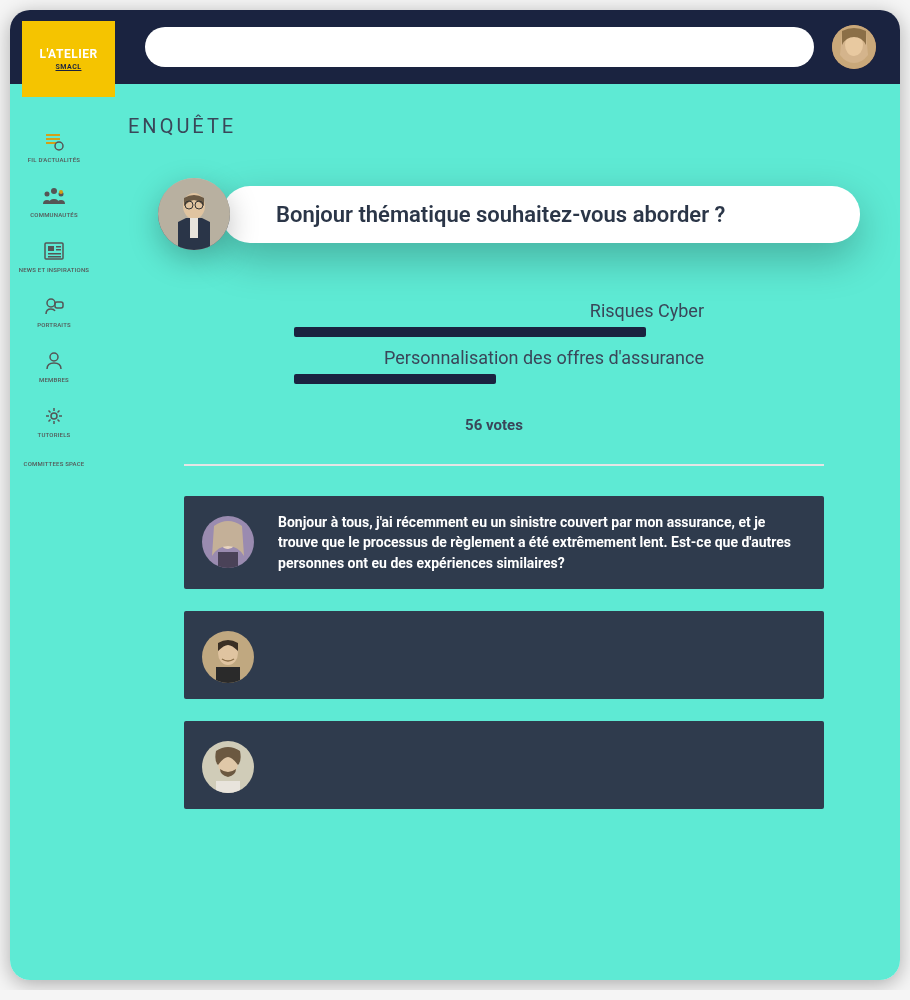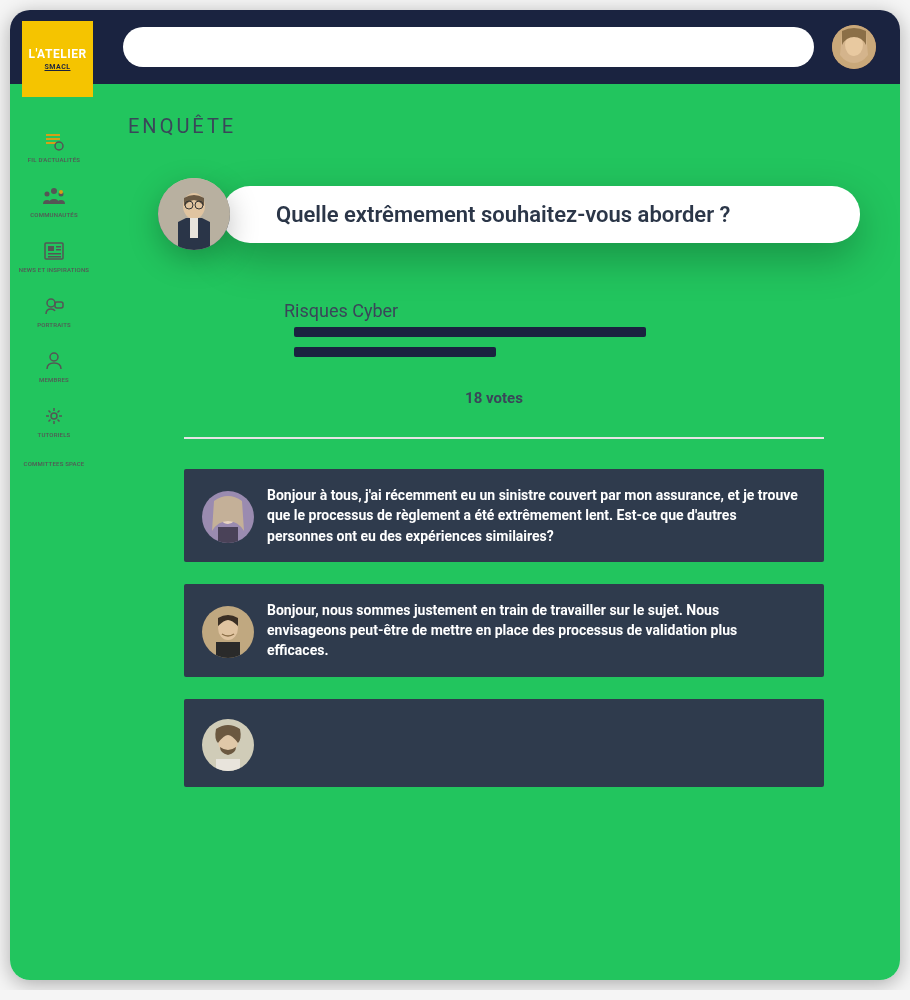--- a/index.html
+++ b/index.html
@@ -20,21 +20,21 @@
     flex-direction: column;
   }
   .topbar {
     background: #1a2340;
     height: 74px;
     display: flex;
     align-items: center;
     padding: 0 24px 0 0;
   }
   .logo {
-    width: 71px;
+    width: 93px;
     height: 76px;
     background: #f5c400;
     display: flex;
     flex-direction: column;
     align-items: center;
     justify-content: center;
     margin-left: 12px;
     margin-top: 24px;
     position: relative;
     z-index: 10;
@@ -70,21 +70,21 @@
     align-items: center;
     justify-content: center;
   }
   .avatar-face {
     width: 100%;
     height: 100%;
   }
   .body-area {
     flex: 1;
     display: flex;
-    background: #22c55e;
+    background: #5eead4;
   }
   .sidebar {
     width: 88px;
     display: flex;
     flex-direction: column;
     align-items: center;
     padding-top: 44px;
     gap: 18px;
   }
   .sidebar-item {
@@ -157,21 +157,21 @@
     padding-left: 24px;
   }
   .survey-options {
     display: flex;
     flex-direction: column;
     align-items: center;
     gap: 10px;
     margin-bottom: 30px;
   }
   .survey-option {
-    text-align: left;
+    text-align: right;
     width: 420px;
   }
   .option-label {
     font-size: 18px;
     color: #3a4659;
     margin-bottom: 6px;
   }
   .option-bar-track {
     height: 10px;
     display: flex;
@@ -200,22 +200,22 @@
     flex-direction: column;
     gap: 22px;
     margin-left: 56px;
     margin-right: 36px;
   }
   .comment {
     background: #2f3b4d;
     border-radius: 2px;
     padding: 16px 24px 16px 18px;
     display: flex;
-    align-items: center;
-    gap: 13px;
+    align-items: flex-start;
+    gap: 24px;
   }
   .comment-avatar {
     width: 52px;
     height: 52px;
     border-radius: 50%;
     flex-shrink: 0;
     margin-top: 4px;
   }
   .comment-text {
     color: #fff;
@@ -337,37 +337,38 @@
               <rect x="28" y="40" width="16" height="32" fill="#2a3548"></rect>
               <rect x="32" y="40" width="8" height="20" fill="#e8e4dc"></rect>
               <path d="M20 44 L28 40 L28 72 L20 72 Z" fill="#2a3548"></path>
               <path d="M52 44 L44 40 L44 72 L52 72 Z" fill="#2a3548"></path>
               <circle cx="31" cy="27" r="4" fill="none" stroke="#333" stroke-width="1"></circle>
               <circle cx="41" cy="27" r="4" fill="none" stroke="#333" stroke-width="1"></circle>
             </g>
           </svg>
         </div>
         <div class="survey-question-box">
-          <div class="survey-question">Quelle extrêmement souhaitez-vous aborder ?</div>
+          <div class="survey-question">Bonjour thématique souhaitez-vous aborder ?</div>
         </div>
       </div>
 
       <div class="survey-options">
         <div class="survey-option">
           <div class="option-label">Risques Cyber</div>
           <div class="option-bar-track">
               <div class="option-bar" style="width:352px"></div>
             </div>
         </div>
         <div class="survey-option">
+          <div class="option-label">Personnalisation des offres d'assurance</div>
           <div class="option-bar-track">
               <div class="option-bar" style="width:202px"></div>
             </div>
         </div>
-        <div class="votes-count">18 votes</div>
+        <div class="votes-count">56 votes</div>
       </div>
 
       <div class="divider"></div>
 
       <div class="comments">
         <div class="comment">
           <div class="comment-avatar">
             <svg viewBox="0 0 52 52" width="52" height="52">
                 <defs>
                   <clipPath id="ca1">
@@ -394,21 +395,20 @@
                 </defs>
                 <g clip-path="url(#ca2)">
                   <rect width="52" height="52" fill="#c0a880"></rect>
                   <ellipse cx="26" cy="22" rx="10" ry="12" fill="#e0c4a0"></ellipse>
                   <path d="M16 12 Q26 6 36 12 L36 20 Q30 14 26 14 Q22 14 16 20 Z" fill="#3a2f24"></path>
                   <rect x="14" y="36" width="24" height="20" fill="#2a2a2a"></rect>
                   <path d="M20 28 Q26 32 32 28" fill="none" stroke="#8b6f47" stroke-width="1.5"></path>
                 </g>
               </svg>
           </div>
-          <div class="comment-text">Bonjour,  nous sommes justement en train de travailler sur le sujet. Nous envisageons peut-être de mettre en place des processus de validation plus efficaces.</div>
         </div>
         <div class="comment">
           <div class="comment-avatar">
             <svg viewBox="0 0 52 52" width="52" height="52">
                 <defs>
                   <clipPath id="ca3">
                     <circle cx="26" cy="26" r="26"></circle>
                   </clipPath>
                 </defs>
                 <g clip-path="url(#ca3)">

